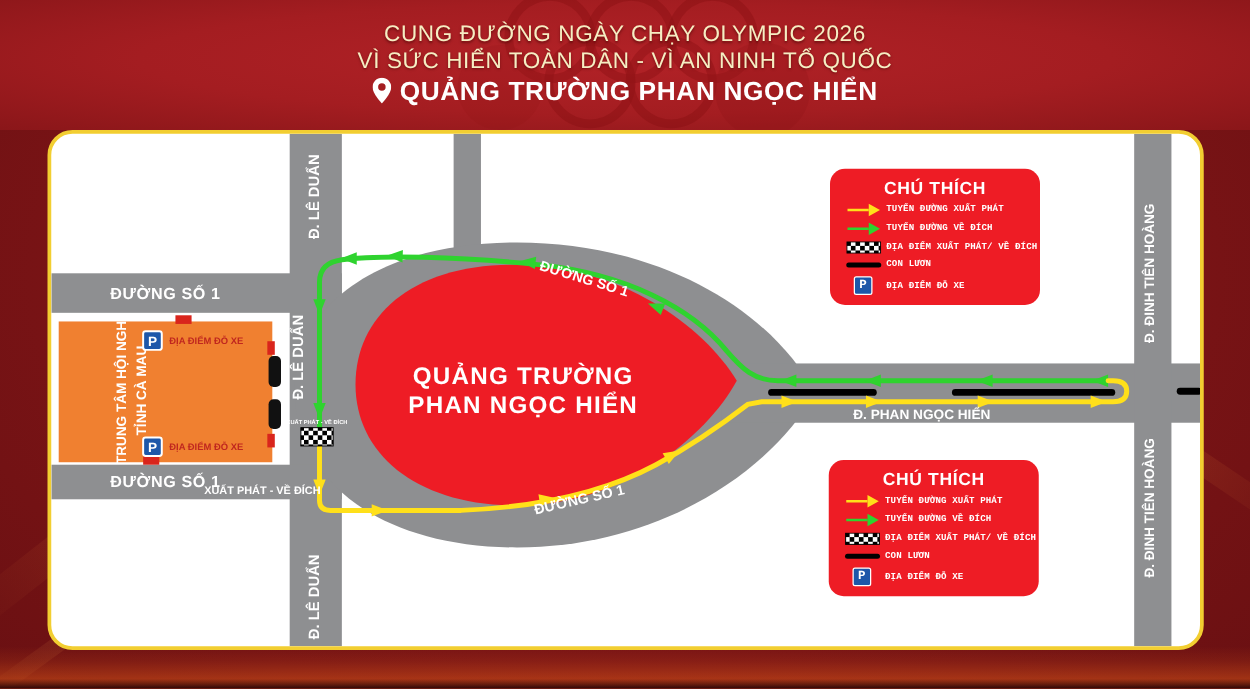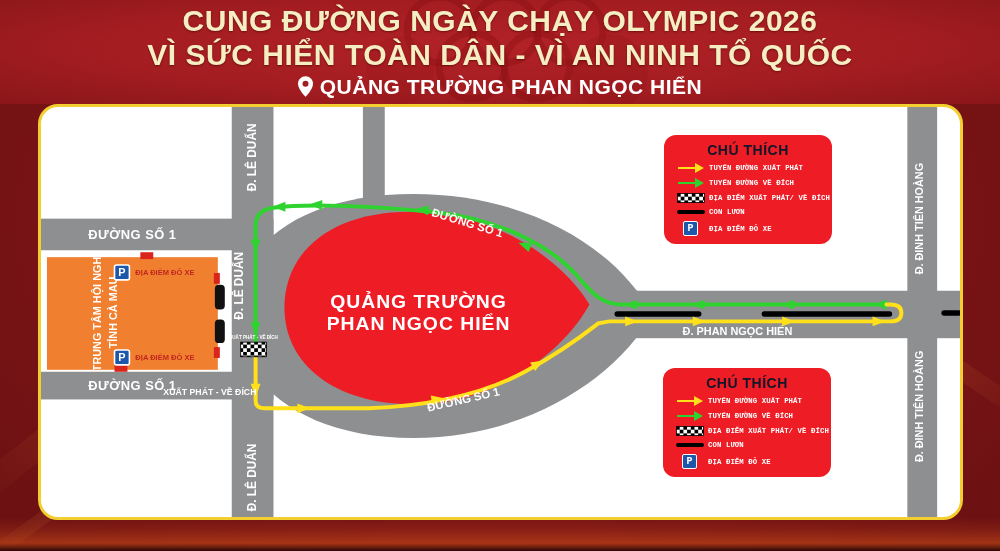--- a/index.html
+++ b/index.html
@@ -32,34 +32,34 @@
       radial-gradient(circle 4px at 846px 25px, #F7B32B 60%, transparent 62%),
       radial-gradient(circle 3px at 912px 19px, #FFC84A 60%, transparent 62%),
       radial-gradient(circle 2px at 962px 28px, #FF9A3D 60%, transparent 62%);}
   .bottom-band{position:absolute;left:0;bottom:0;width:1000px;height:8px;
           background:linear-gradient(to bottom,transparent,#2A0507);}
   
   .header{position:absolute;left:0;top:0;width:1000px;height:104px;
           background:radial-gradient(ellipse at 50% 45%, #B22227 0%, #A41D21 55%, #8A1619 100%);
           display:flex;flex-direction:column;align-items:center;justify-content:center;gap:1px;}
   .header .rings{position:absolute;left:330px;top:0;width:340px;height:104px;opacity:.5;}
-  .h-line{position:relative;z-index:2;font-weight:bold;letter-spacing:.5px;line-height:1.08;
-          color:#F6EEC3;font-size:30px;text-shadow:0 1px 2px rgba(60,0,0,.55);}
-  .h-loc{position:relative;z-index:2;display:flex;align-items:center;gap:7px;margin-top:3px;
+  .h-line{position:relative;z-index:2;font-weight:normal;letter-spacing:.5px;line-height:1.08;
+          color:#F6EEC3;font-size:18px;text-shadow:0 1px 2px rgba(60,0,0,.55);}
+  .h-loc{position:relative;z-index:2;display:flex;gap:7px;margin-top:3px;
          color:#FFFFFF;font-weight:bold;font-size:21px;letter-spacing:.5px;}
   
   .map{position:absolute;left:38px;top:104px;width:925px;height:416px;box-sizing:border-box;
        background:#FFFFFF;border:3px solid #F2CE31;border-radius:20px;overflow:hidden;}
   .map svg.base{position:absolute;left:0;top:0;width:100%;height:100%;}
   
   .legend{position:absolute;width:168px;background:#EE1C25;border-radius:12px;
           padding:7px 8px 8px 8px;box-sizing:border-box;}
   .legend-top{left:623px;top:28px;}
   .legend-bottom{left:622px;top:261px;}
-  .legend .lg-title{text-align:center;color:#0f172a;font-weight:bold;font-size:14px;
+  .legend .lg-title{text-align:center;color:#ffffff;font-weight:bold;font-size:14px;
           letter-spacing:.5px;margin-bottom:5px;}
   .lg-row{display:flex;align-items:center;margin-top:5px;font-family:Liberation Mono, monospace;}
   .lg-ic{width:37px;display:flex;align-items:center;justify-content:center;flex:none;}
   .lg-label{color:#FFFFFF;font-weight:bold;font-size:7.3px;letter-spacing:.1px;white-space:nowrap;}
   .arrow{display:flex;align-items:center;}
   .arrow .bar{width:17px;height:2.5px;}
   .arrow .head{width:0;height:0;border-top:5px solid transparent;border-bottom:5px solid transparent;
                border-left:9px solid;}
   .arrow.yellow .bar{background:#FFE01A;} .arrow.yellow .head{border-left-color:#FFE01A;}
   .arrow.green  .bar{background:#2FD32F;} .arrow.green  .head{border-left-color:#2FD32F;}

